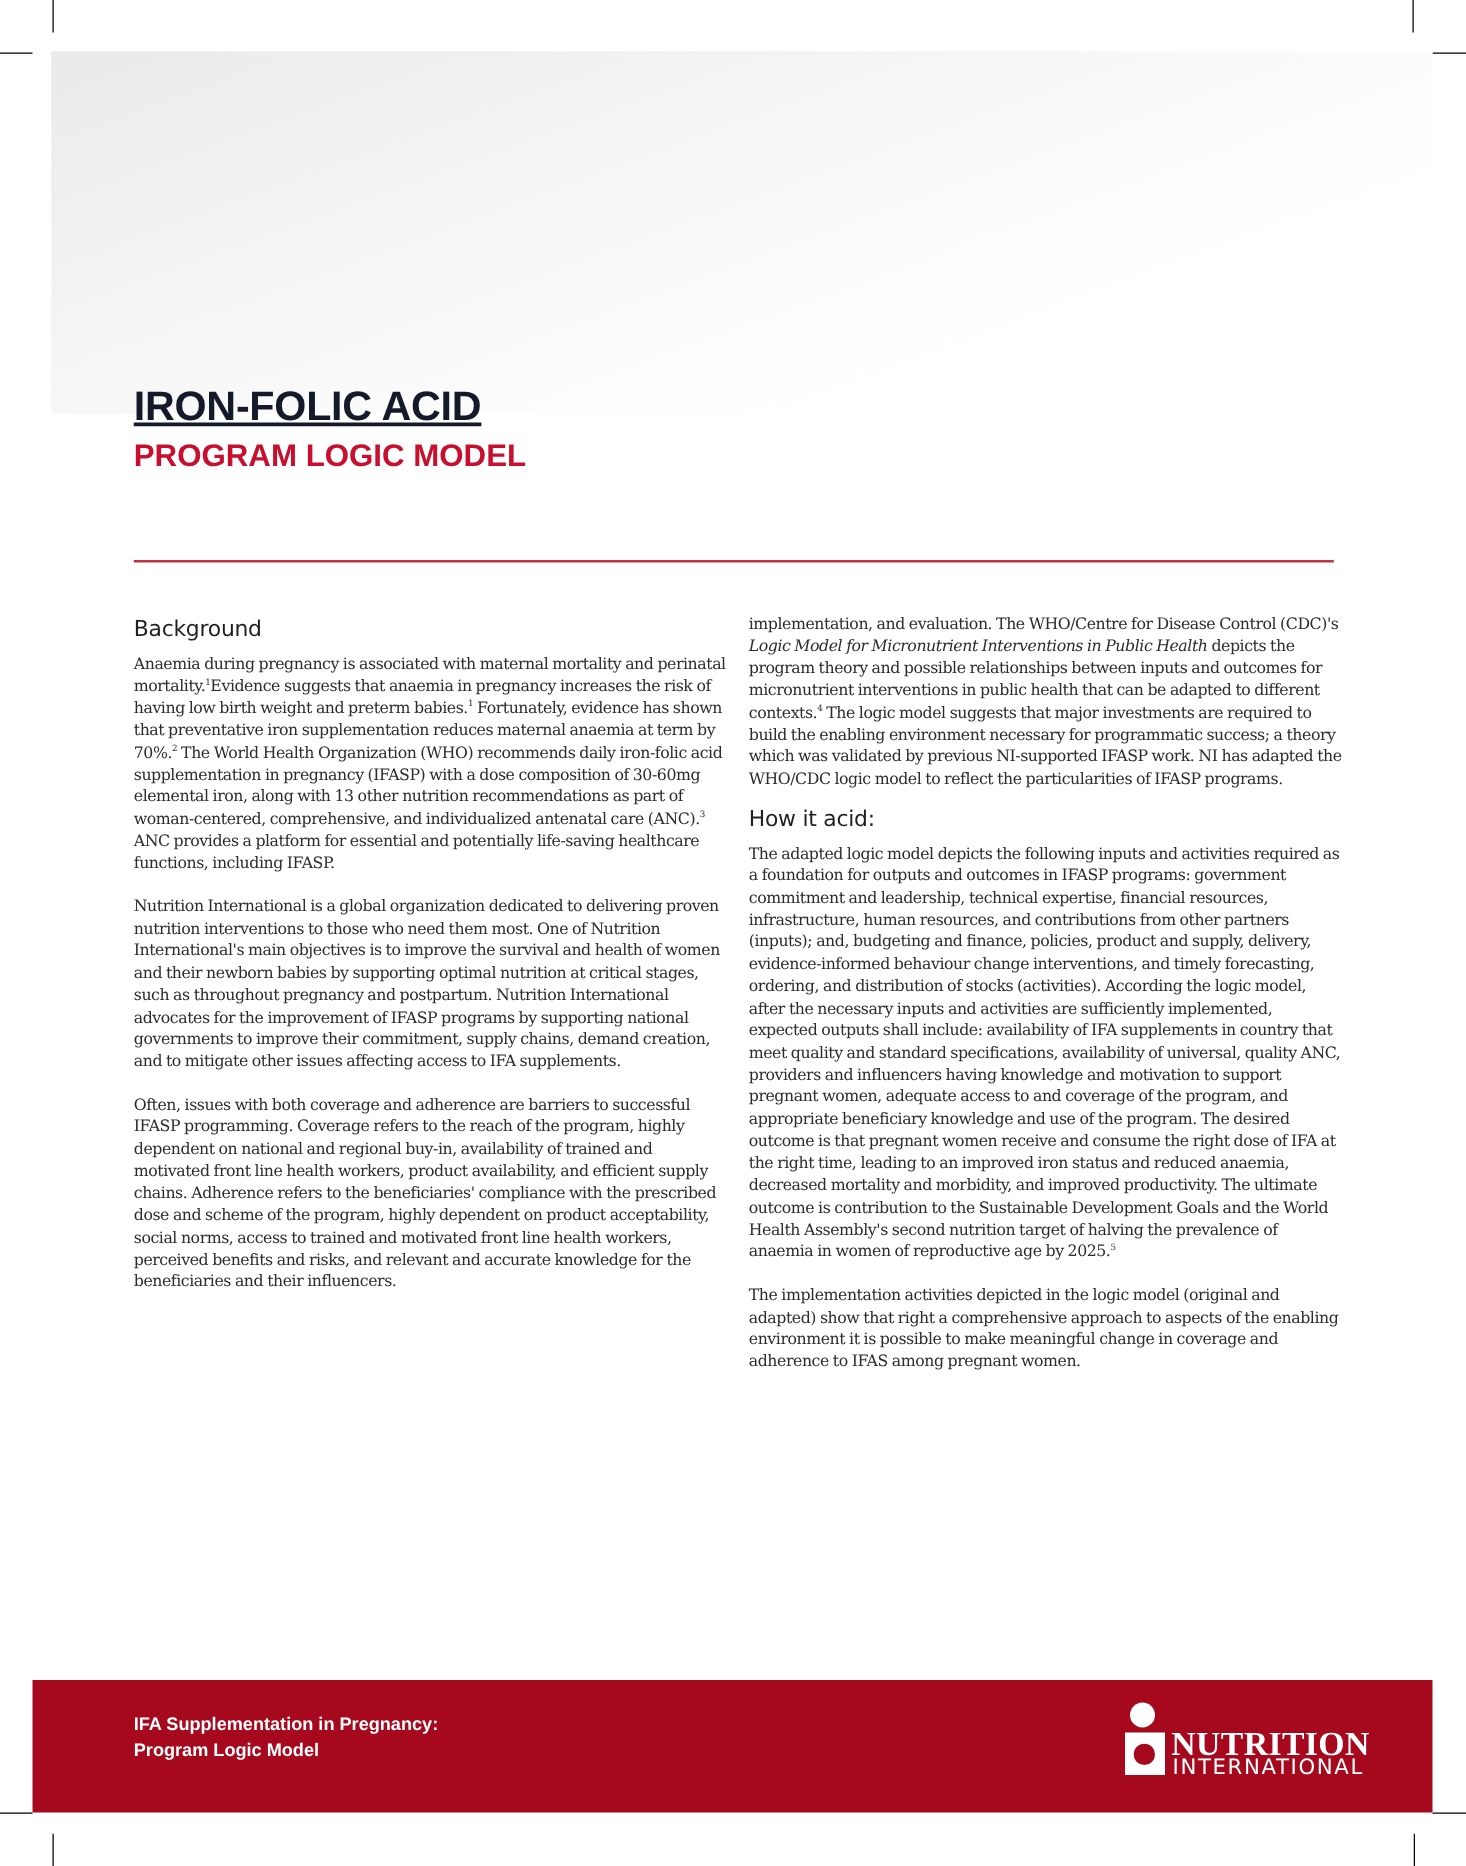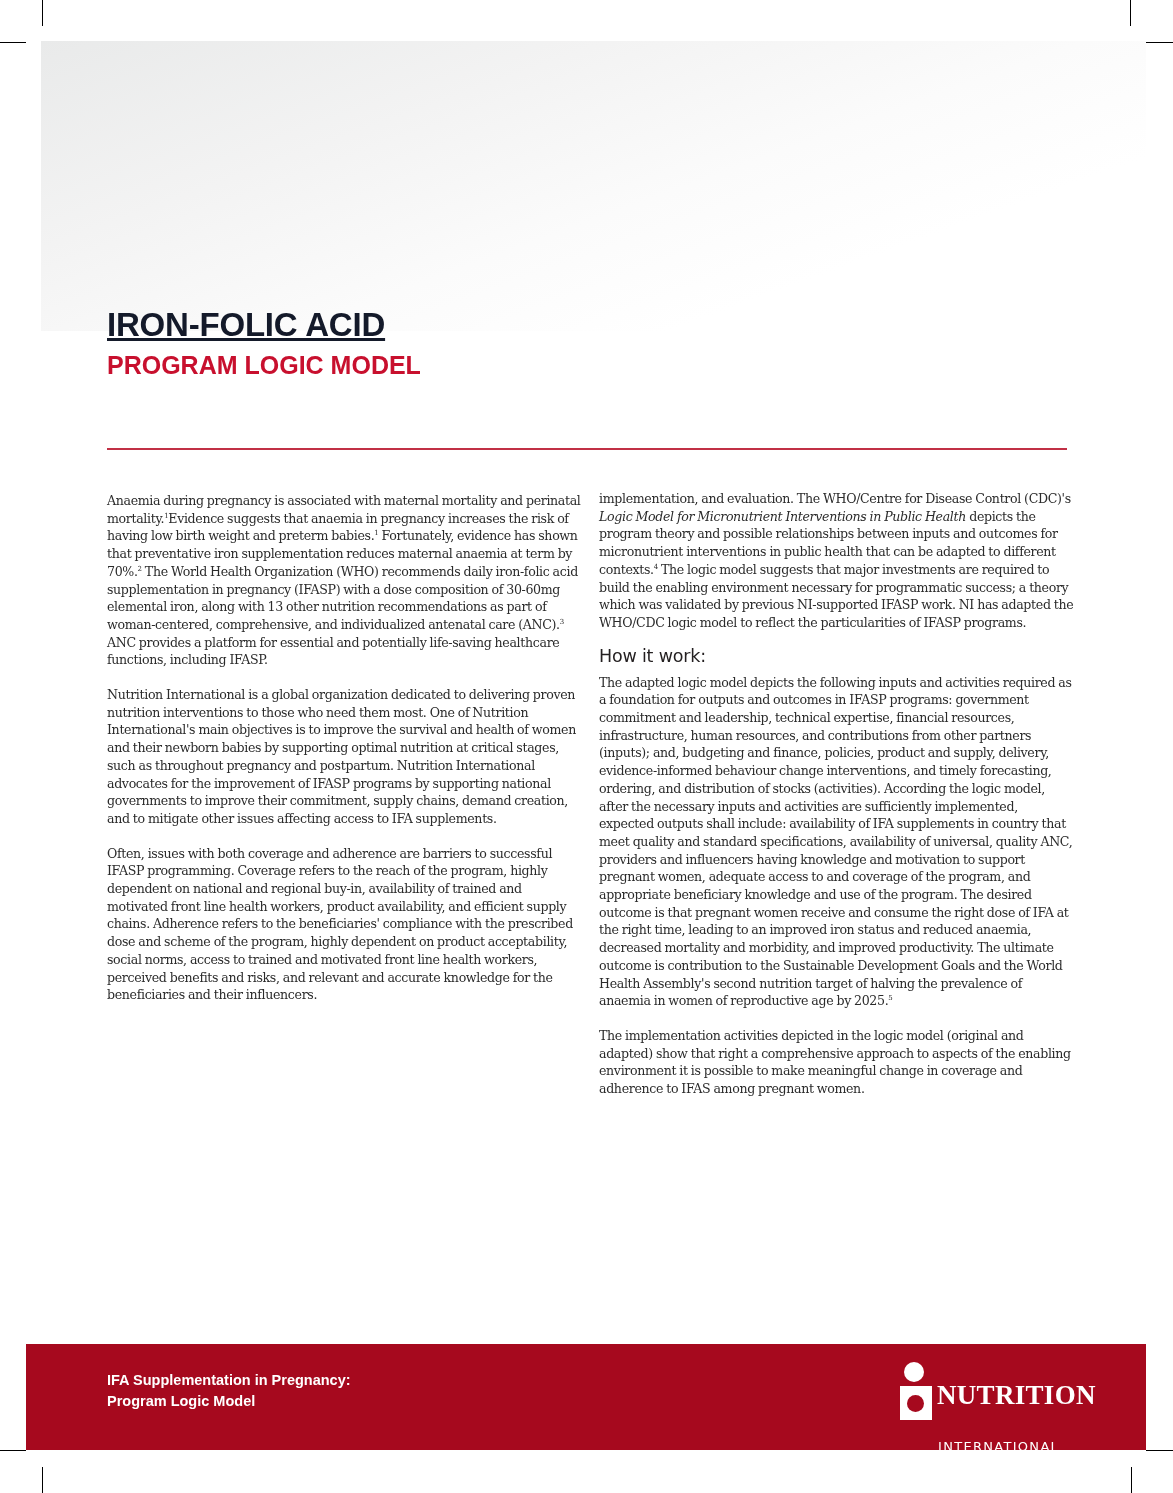--- a/index.html
+++ b/index.html
@@ -53,21 +53,21 @@
   .logo-square { position: absolute; left: 0; top: 25px; width: 32px; height: 34px; background: #fff; }
   .logo-square-dot { position: absolute; left: 7px; top: 9px; width: 17px; height: 17px; border-radius: 50%; background: #a6091e; }
   .logo-word1 {
     position: absolute; left: 37px; top: 21px;
     font-family: Liberation Serif, serif; font-weight: bold;
     font-size: 27px; line-height: 27px; color: #fff; letter-spacing: 0.3px; text-align: right;
   }
   .logo-word2 {
     position: absolute; left: 38px; top: 46px;
     font-family: "DejaVu Sans", "Liberation Sans", sans-serif;
-    font-size: 13px; line-height: 14px; color: #fff; letter-spacing: 1.3px; margin-top: 33px;
+    font-size: 17px; line-height: 14px; color: #fff; letter-spacing: 1.3px;
   }
 </style>
 </head>
 <body>
 
 <div class="crop" style="left:42px;top:0;width:1px;height:26px;"></div>
 <div class="crop" style="left:0;top:42px;width:26px;height:1px;"></div>
 <div class="crop" style="left:1130px;top:0;width:1px;height:26px;"></div>
 <div class="crop" style="left:1146px;top:42px;width:27px;height:1px;"></div>
 <div class="crop" style="left:0;top:1450px;width:26px;height:1px;"></div>
@@ -78,28 +78,29 @@
 <div class="hero-bg"></div>
 
 <div class="title-block">
   <div class="title-line">IRON-FOLIC ACID</div>
   <div class="subtitle">PROGRAM LOGIC MODEL</div>
 </div>
 
 <div class="rule"></div>
 
 <div class="col col-left">
+  <h2>Background</h2>
   <p><span>Anaemia during pregnancy is associated with maternal mortality and perinatal mortality.</span><sup>1</sup><span>Evidence suggests that anaemia in pregnancy increases the risk of having low birth weight and preterm babies.</span><sup>1</sup><span> Fortunately, evidence has shown that preventative iron supplementation reduces maternal anaemia at term by 70%.</span><sup>2</sup><span> The World Health Organization (WHO) recommends daily iron-folic acid supplementation in pregnancy (IFASP) with a dose composition of 30-60mg elemental iron, along with 13 other nutrition recommendations as part of woman-centered, comprehensive, and individualized antenatal care (ANC).</span><sup>3</sup><span> ANC provides a platform for essential and potentially life-saving healthcare functions, including IFASP.</span></p>
   <p>Nutrition International is a global organization dedicated to delivering proven nutrition interventions to those who need them most. One of Nutrition International's main objectives is to improve the survival and health of women and their newborn babies by supporting optimal nutrition at critical stages, such as throughout pregnancy and postpartum. Nutrition International advocates for the improvement of IFASP programs by supporting national governments to improve their commitment, supply chains, demand creation, and to mitigate other issues affecting access to IFA supplements.</p>
   <p style="margin-bottom:10px;">Often, issues with both coverage and adherence are barriers to successful IFASP programming. Coverage refers to the reach of the program, highly dependent on national and regional buy-in, availability of trained and motivated front line health workers, product availability, and efficient supply chains. Adherence refers to the beneficiaries' compliance with the prescribed dose and scheme of the program, highly dependent on product acceptability, social norms, access to trained and motivated front line health workers, perceived benefits and risks, and relevant and accurate knowledge for the beneficiaries and their influencers.</p>
 </div>
 
 <div class="col col-right">
   <p style="margin-bottom:12px;"><span>implementation, and evaluation. The WHO/Centre for Disease Control (CDC)'s </span><i>Logic Model for Micronutrient Interventions in Public Health</i><span> depicts the program theory and possible relationships between inputs and outcomes for micronutrient interventions in public health that can be adapted to different contexts.</span><sup>4</sup><span> The logic model suggests that major investments are required to build the enabling environment necessary for programmatic success; a theory which was validated by previous NI-supported IFASP work. NI has adapted the WHO/CDC logic model to reflect the particularities of IFASP programs.</span></p>
-  <h2>How it work:</h2>
+  <h2>How it acid:</h2>
   <p><span>The adapted logic model depicts the following inputs and activities required as a foundation for outputs and outcomes in IFASP programs: government commitment and leadership, technical expertise, financial resources, infrastructure, human resources, and contributions from other partners (inputs); and, budgeting and finance, policies, product and supply, delivery, evidence-informed behaviour change interventions, and timely forecasting, ordering, and distribution of stocks (activities). According the logic model, after the necessary inputs and activities are sufficiently implemented, expected outputs shall include: availability of IFA supplements in country that meet quality and standard specifications, availability of universal, quality ANC, providers and influencers having knowledge and motivation to support pregnant women, adequate access to and coverage of the program, and appropriate beneficiary knowledge and use of the program. The desired outcome is that pregnant women receive and consume the right dose of IFA at the right time, leading to an improved iron status and reduced anaemia, decreased mortality and morbidity, and improved productivity. The ultimate outcome is contribution to the Sustainable Development Goals and the World Health Assembly's second nutrition target of halving the prevalence of anaemia in women of reproductive age by 2025.</span><sup>5</sup></p>
   <p>The implementation activities depicted in the logic model (original and adapted) show that right a comprehensive approach to aspects of the enabling environment it is possible to make meaningful change in coverage and adherence to IFAS among pregnant women.</p>
 </div>
 
 <div class="footer">
   <div class="footer-title">
     <div>IFA Supplementation in Pregnancy:</div>
     <div>Program Logic Model</div>
   </div>
   <div class="logo">

